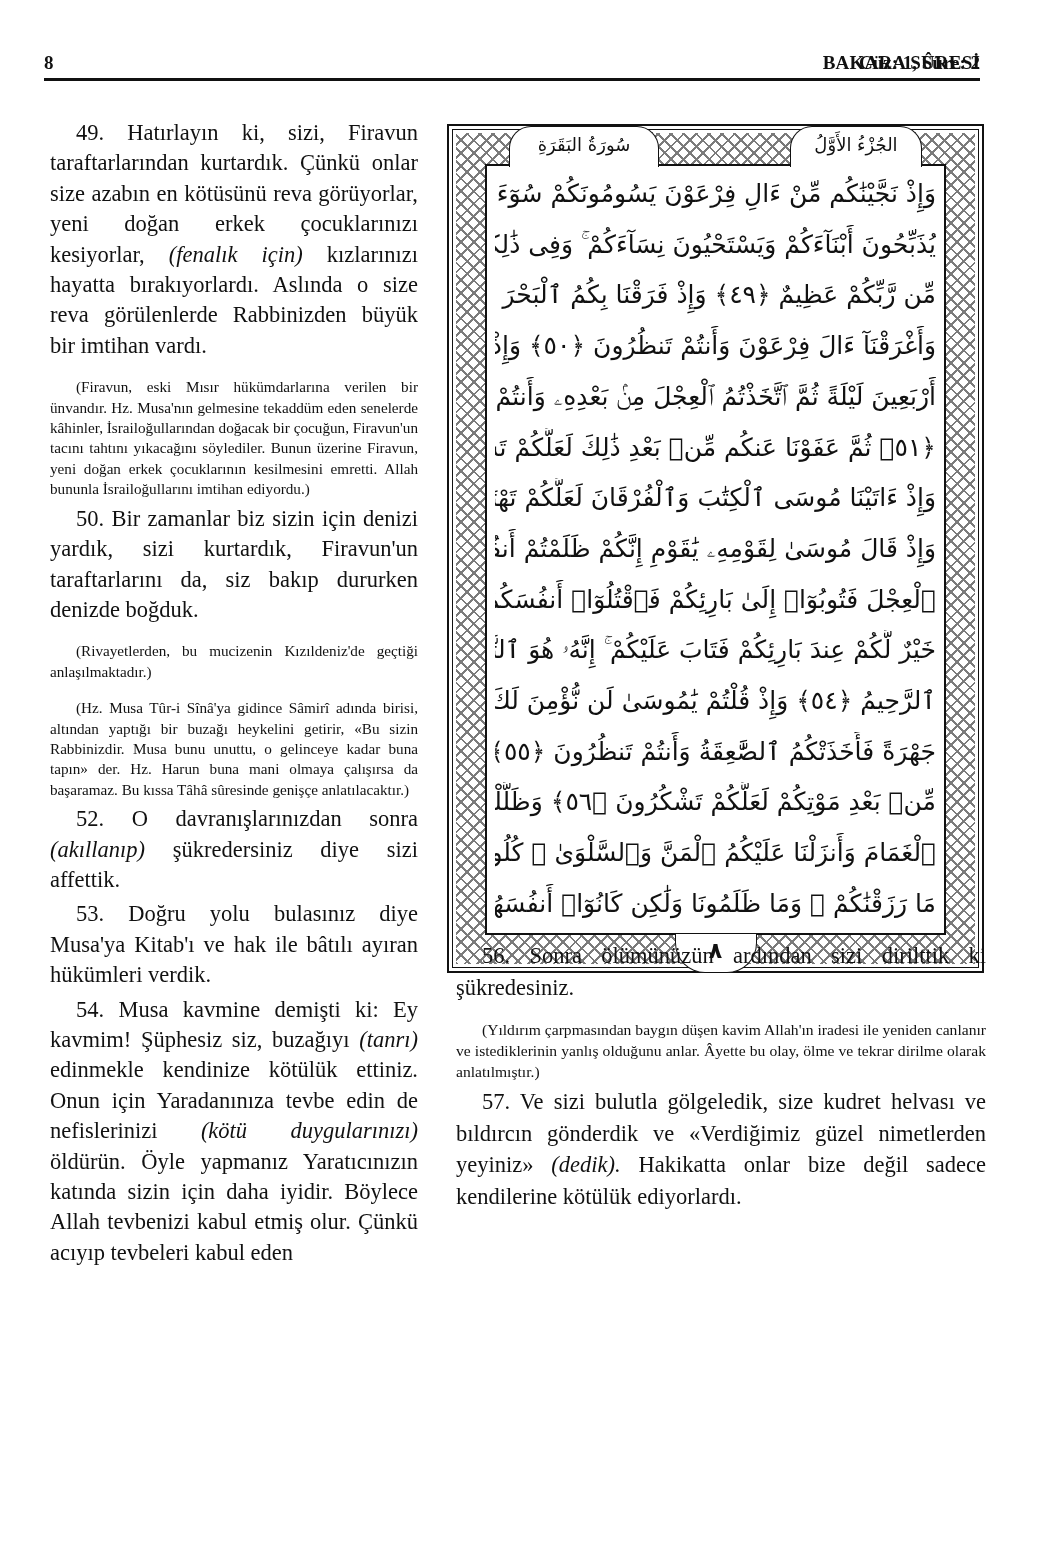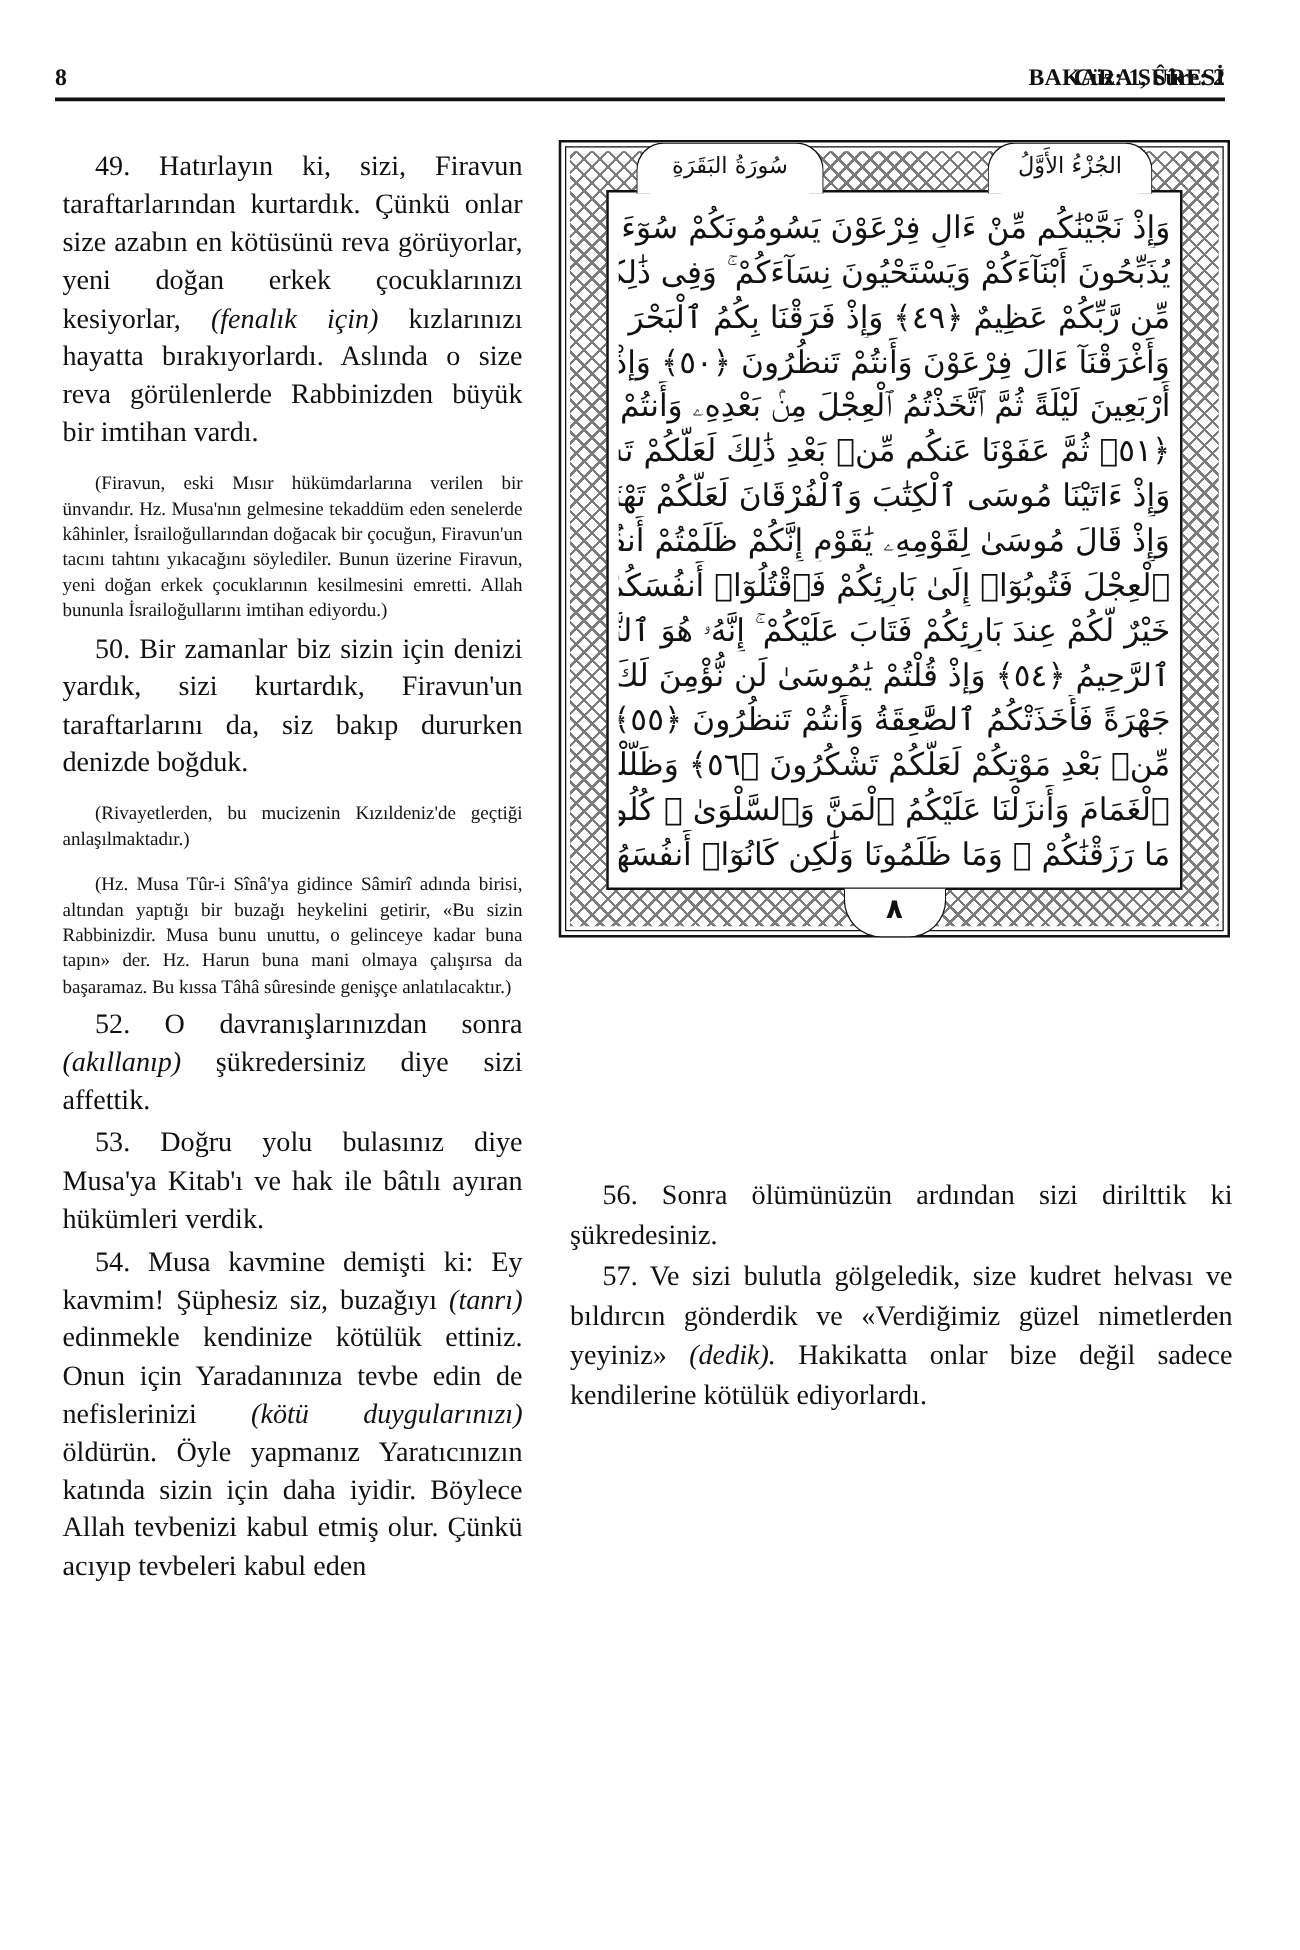--- a/index.html
+++ b/index.html
@@ -16,21 +16,21 @@
   p { margin: 0; }
   .verse { font-size: 22.5px; line-height: 30.4px; text-align: justify; text-indent: 26px; }
   .verse.noindent { text-indent: 0; }
   .note { font-size: 15.2px; line-height: 20.4px; text-align: justify; text-indent: 26px; margin: 16px 0 4px 0; }
   .col-right-bottom .verse { line-height: 31.5px; margin-bottom: 2px; }
   .col-right-bottom .note { font-size: 15.6px; line-height: 21px; }
   .sp { margin-top: 4px; }
   i { font-style: italic; }
 
   
-  .mushaf { position: absolute; left: 447px; top: 112px; width: 537px; height: 638px; }
+  .mushaf { position: absolute; left: 447px; top: 124px; width: 537px; height: 849px; }
   .frame-outer { position: absolute; inset: 0; border: 2px solid #111; }
   .frame-outer2 { position: absolute; left: 5px; top: 5px; right: 5px; bottom: 5px; border: 1px solid #111; }
   .frame-orn { position: absolute; left: 9px; top: 9px; right: 9px; bottom: 9px;
     background:
       repeating-linear-gradient(45deg, #111 0 2px, transparent 2px 9px),
       repeating-linear-gradient(-45deg, #111 0 2px, transparent 2px 9px);
     opacity: 0.55; }
   .frame-inner-border { position: absolute; left: 38px; top: 40px; right: 38px; bottom: 38px; border: 2px solid #111; background: #fff; }
   .ribbon { position: absolute; top: 2px; height: 40px; background: #fff; border: 1.5px solid #111; border-bottom: none; border-radius: 22px 22px 0 0; font-size: 18px; text-align: center; line-height: 36px; direction: rtl; font-family: "DejaVu Sans", sans-serif; }
   .ribbon.surah { left: 62px; width: 148px; }
@@ -95,18 +95,19 @@
     <div class="ayah-line">جَهْرَةً فَأَخَذَتْكُمُ ٱلصَّٰعِقَةُ وَأَنتُمْ تَنظُرُونَ ﴿٥٥﴾ ثُمَّ بَعَثْنَٰكُم</div>
     <div class="ayah-line">مِّنۢ بَعْدِ مَوْتِكُمْ لَعَلَّكُمْ تَشْكُرُونَ ﴿٥٦﴾ وَظَلَّلْنَا عَلَيْكُمُ</div>
     <div class="ayah-line">ٱلْغَمَامَ وَأَنزَلْنَا عَلَيْكُمُ ٱلْمَنَّ وَٱلسَّلْوَىٰ ۖ كُلُوا۟ مِن طَيِّبَٰتِ</div>
     <div class="ayah-line">مَا رَزَقْنَٰكُمْ ۖ وَمَا ظَلَمُونَا وَلَٰكِن كَانُوٓا۟ أَنفُسَهُمْ يَظْلِمُونَ ﴿٥٧﴾</div>
   </div>
   <div class="page-num-tab">٨</div>
 </div>
 
 <div class="col-right-bottom">
   <p class="verse">56. Sonra ölümünüzün ardından sizi dirilttik ki şükredesiniz.</p>
+  <p class="note">(Yıldırım çarpmasından baygın düşen kavim Allah'ın iradesi ile yeniden canlanır ve istediklerinin yanlış olduğunu anlar. Âyette bu olay, ölme ve tekrar dirilme olarak anlatılmıştır.)</p>
   <p class="verse">
     <span>57. Ve sizi bulutla gölgeledik, size kudret helvası ve bıldırcın gönderdik ve «Verdiğimiz güzel nimetlerden yeyiniz»</span>
     <i>(dedik).</i>
     <span>Hakikatta onlar bize değil sadece kendilerine kötülük ediyorlardı.</span>
   </p>
 </div>
 
 </body></html>

